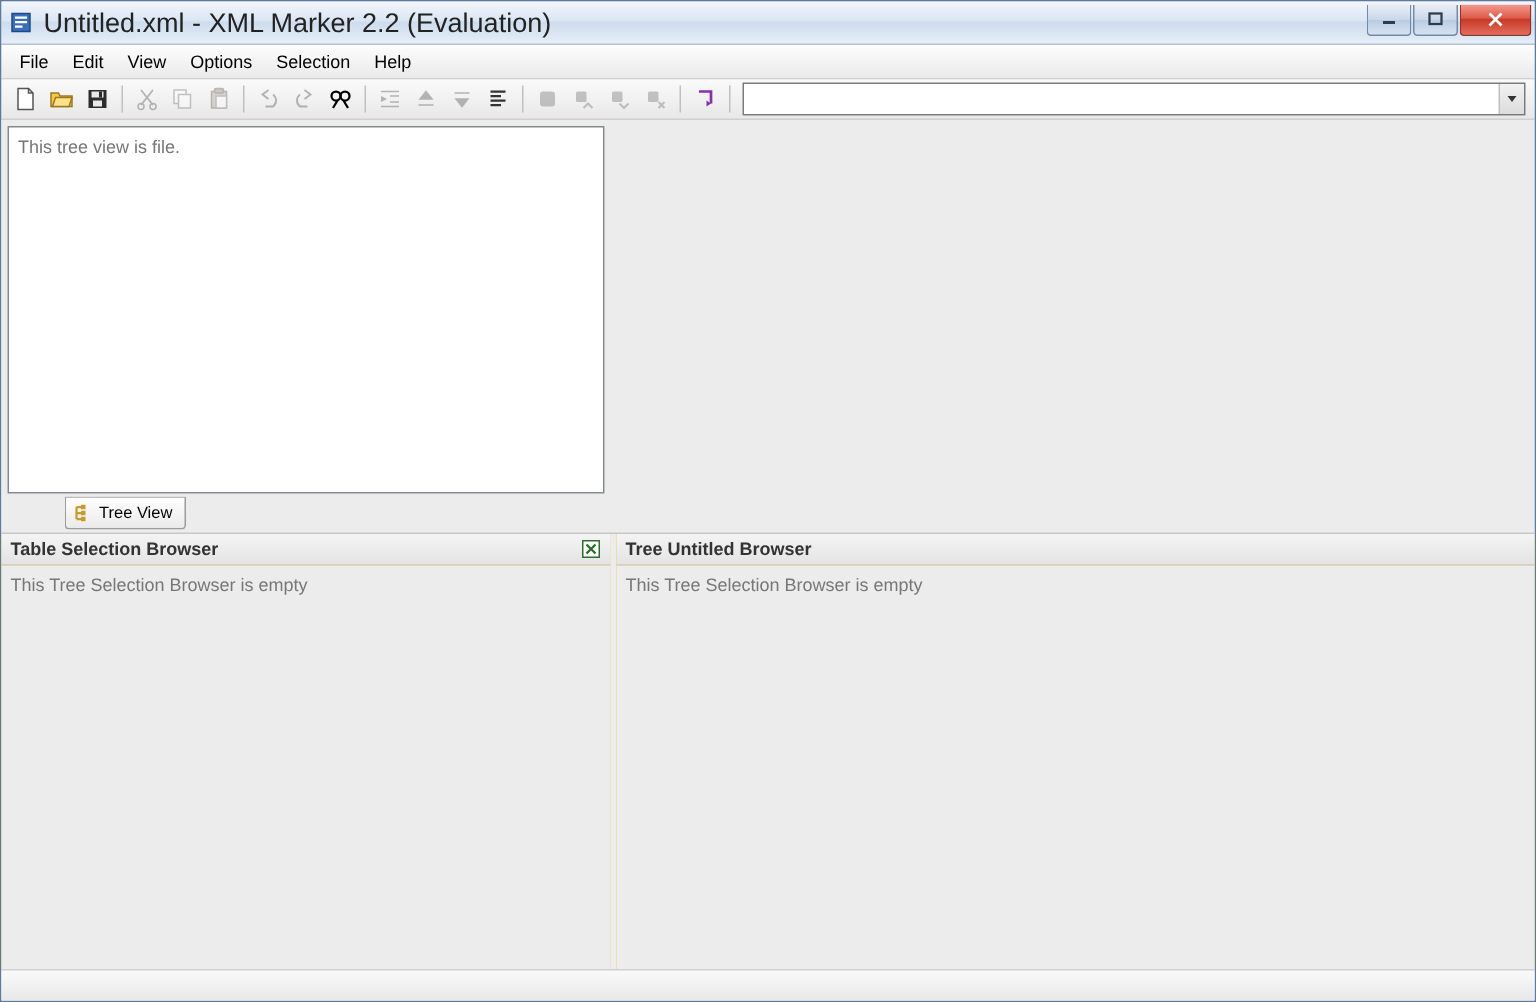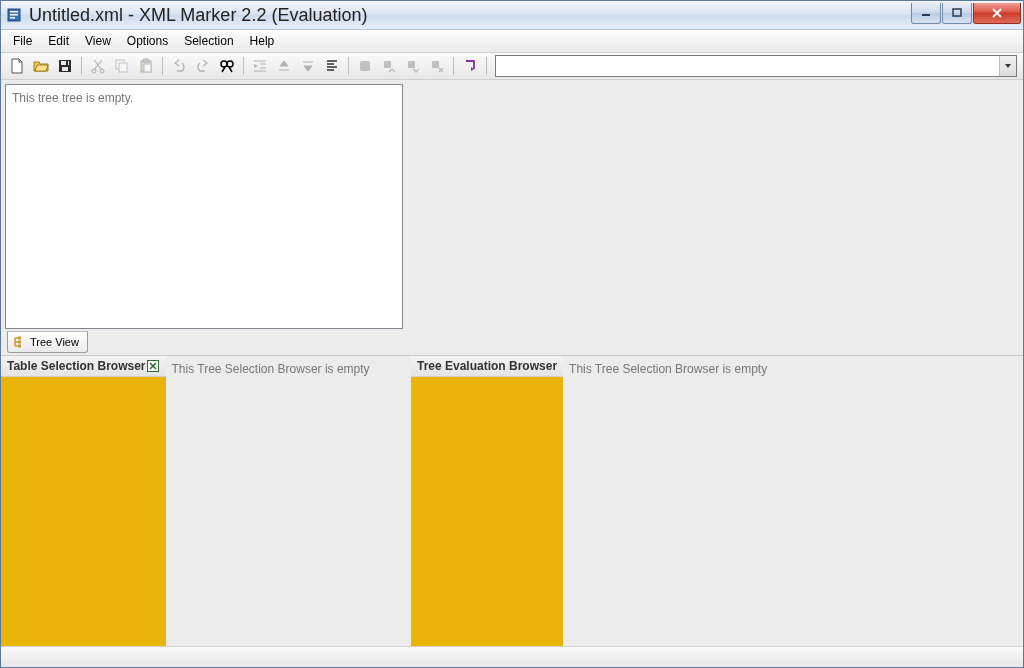--- a/index.html
+++ b/index.html
@@ -163,20 +163,21 @@
     height: 20px;
     border: 1px solid #9c9c9c;
     border-top-color: #bbb;
     background: linear-gradient(to bottom, #fff, #eaeaea);
     border-radius: 0 0 3px 3px;
     display: flex;
     align-items: center;
     padding: 0 8px 0 4px;
     gap: 4px;
     font-size: 11px;
+    margin-left: 36px;
   }
   .tab.active {
     background: linear-gradient(to bottom, #fff, #f6f6f6);
     border-top-color: #fff;
   }
   .tab .ticon { width: 14px; height: 14px; display:flex; align-items:center; justify-content:center; }
   
   .editor-pane {
     flex: 1;
     display: flex;
@@ -197,21 +198,21 @@
     flex: 1;
     background: #fff;
     padding: 4px 6px;
     color: #888;
     font-family: Tahoma, sans-serif;
     font-size: 13px;
   }
   
   .panel {
     display: flex;
-    flex-direction: row;
+    flex-direction: column;
     background: #eab308;
   }
   .panel-left { width: 406px; }
   .panel-right { flex: 1; }
   .panel-header {
     height: 20px;
     background: linear-gradient(to bottom, #f4f4f4, #e4e4e4);
     border-bottom: 1px solid #d0d0d0;
     display: flex;
     align-items: center;
@@ -404,21 +405,21 @@
           </svg>
       </div>
     </div>
   </div>
 
   <div class="client">
     <div class="upper">
 
       <div class="tree-pane">
         <div class="tree-box">
-          <span>This tree tree is empty.</span>
+          <span>This tree view is file.</span>
         </div>
         <div class="tree-tabs">
           <div class="tab">
             <span class="ticon">
               <svg width="12" height="12" viewBox="0 0 12 12">
                   <path d="M2 2h3M2 2v8M2 6h3M2 10h3" stroke="#c79a2e" stroke-width="1.5" fill="none"></path>
                   <rect x="5" y="0.5" width="3" height="3" fill="#c79a2e"></rect>
                   <rect x="5" y="4.5" width="3" height="3" fill="#c79a2e"></rect>
                   <rect x="5" y="8.5" width="3" height="3" fill="#c79a2e"></rect>
                 </svg>
@@ -447,21 +448,21 @@
         </div>
         <div class="panel-body">
           <span>This Tree Selection Browser is empty</span>
         </div>
       </div>
 
       <div class="vsplit"></div>
 
       <div class="panel panel-right">
         <div class="panel-header">
-          <span>Tree Evaluation Browser</span>
+          <span>Tree Untitled Browser</span>
         </div>
         <div class="panel-body">
           <span>This Tree Selection Browser is empty</span>
         </div>
       </div>
     </div>
 
     <div class="statusbar"></div>
   </div>
 

